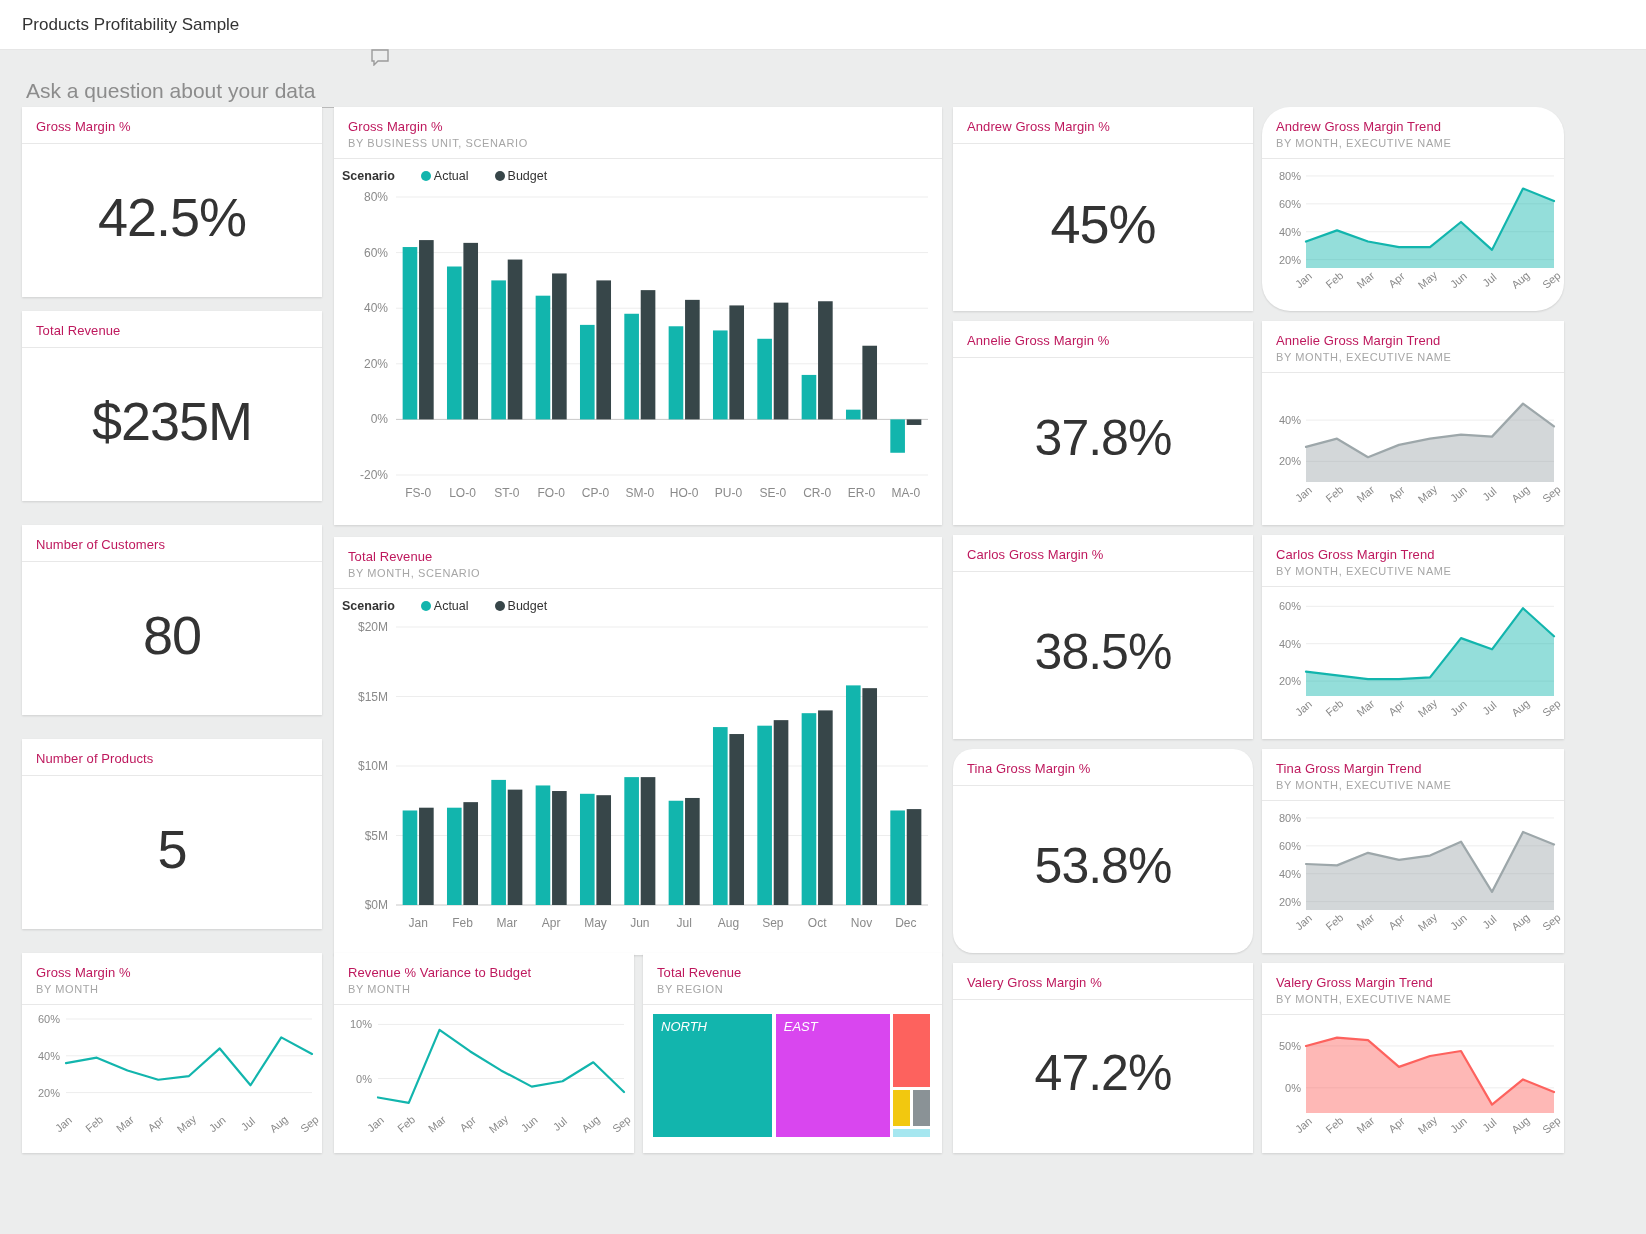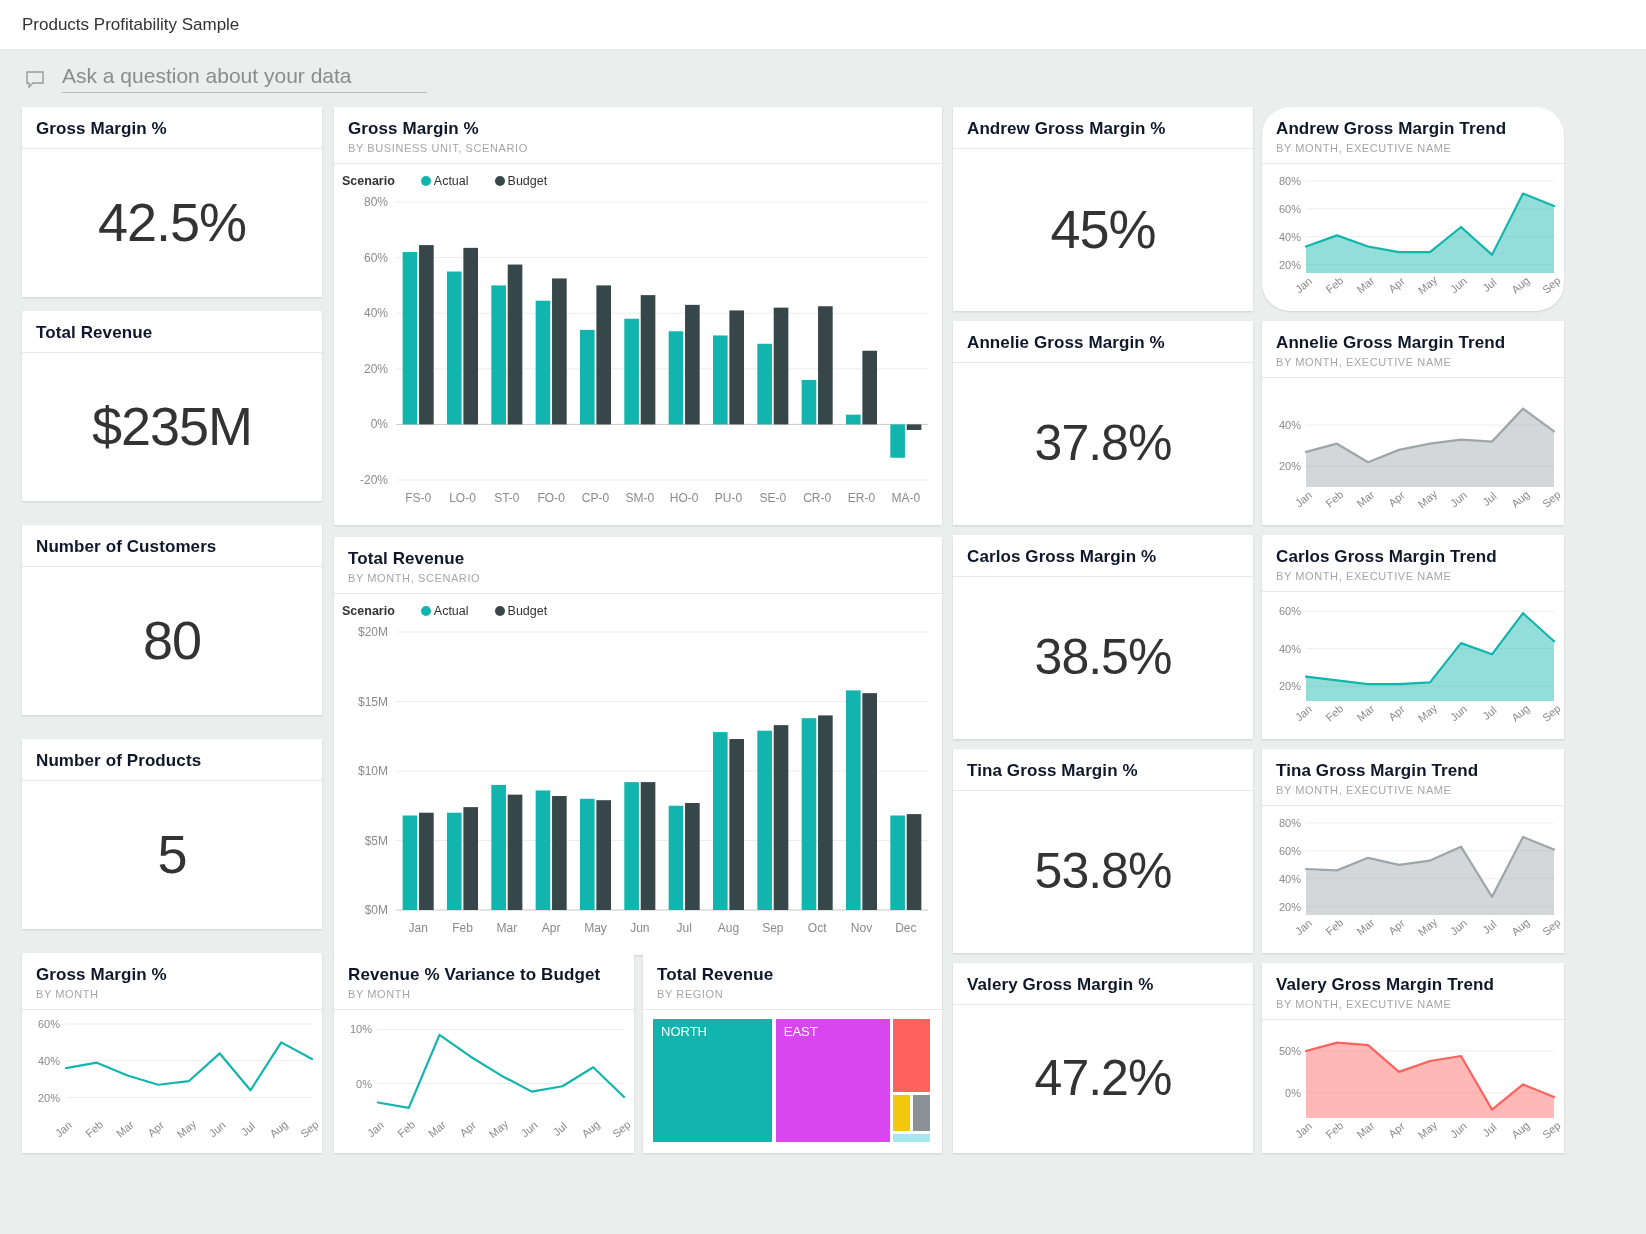--- a/index.html
+++ b/index.html
@@ -18,21 +18,21 @@
     padding-left: 22px;
     border-bottom: 1px solid #e6e6e6;
   }
   .titlebar .t { font-size: 17px; color: #333; font-weight: 400; }
 
   .qabar {
     height: 57px; background: #eceded;
     display: flex; align-items: center;
     padding-left: 26px;
   }
-  .qa-inner { display:flex; align-items:flex-end; gap:16px; }
+  .qa-inner { display:flex; align-items:flex-end; gap:8px;flex-direction:column; }
   .qa-icon { width: 20px; height: 16px; position: relative; margin-bottom:6px; }
   .qa-icon svg { display:block; }
   .qa-text {
     font-size: 21px; color: #8c8c8c; font-weight: 300;
     border-bottom: 1px solid #b9b9b9;
     width: 365px; padding-bottom: 4px; line-height: 1.1;
   }
 
   
   .grid {
@@ -42,21 +42,21 @@
   }
   .tile {
     position: absolute;
     background: #ffffff;
     box-shadow: 0 1px 2px rgba(0,0,0,0.12);
   }
   .tile-head {
     padding: 12px 14px 9px 14px;
     border-bottom: 1px solid #e8e8e8;
   }
-  .tile-title { font-size: 17px; color: #0f172a; font-weight: 700; letter-spacing:0.1px;}
+  .tile-title { font-size: 13px; color: #be185d; font-weight: 400; letter-spacing:0.1px;}
   .tile-sub { font-size: 11px; color: #a6a6a6; letter-spacing: 0.6px; margin-top: 3px; text-transform: uppercase;}
   .kpi-body {
     display:flex; align-items:center; justify-content:center;
     height: calc(100% - 44px);
   }
   .kpi-value { font-size: 54px; font-weight: 300; color: #333; letter-spacing:-1px;}
   .kpi-value.small { font-size: 50px; }
 
   .chart-body { position: relative; width:100%; height: calc(100% - 57px); }
 
@@ -321,21 +321,21 @@
             <text x="290" y="122" text-anchor="middle" class="axis-txt-sm" transform="rotate(-40 290 122)">Sep</text>
           </svg>
       </div>
     </div>
 
     <div class="tile" style="left:643px; top:846px; width:299px; height:200px;">
       <div class="tile-head">
         <div class="tile-title">Total Revenue</div>
         <div class="tile-sub">BY REGION</div>
       </div>
-      <div class="chart-body" style="padding:9px 10px 0 10px;">
+      <div class="chart-body" style="padding:9px 10px 0 10px;font-style:italic;">
         <div id="treemap" style="position:relative;width:100%;height:125px;">
             <div class="tm-cell" style="left: 0px; top: 0px; width: 119.365px; height: 123px; background: rgb(18, 181, 173);">
               <span class="tm-label">NORTH</span>
             </div>
             <div class="tm-cell" style="left: 122.76px; top: 0px; width: 113.785px; height: 123px; background: #d946ef;">
               <span class="tm-label">EAST</span>
             </div>
             <div class="tm-cell" style="left: 239.94px; top: 0px; width: 37.06px; height: 73px; background: rgb(253, 98, 94);"></div>
             <div class="tm-cell" style="left: 239.94px; top: 76.25px; width: 16.972px; height: 35.5px; background: rgb(242, 200, 15);"></div>
             <div class="tm-cell" style="left: 260.028px; top: 76.25px; width: 16.972px; height: 35.5px; background: rgb(138, 146, 150);"></div>
@@ -364,21 +364,21 @@
 
     <div class="tile" style="left:953px; top:428px; width:300px; height:204px;">
       <div class="tile-head">
         <div class="tile-title">Carlos Gross Margin %</div>
       </div>
       <div class="kpi-body">
         <span class="kpi-value small">38.5%</span>
       </div>
     </div>
 
-    <div class="tile" style="left:953px; top:642px; width:300px; height:204px;">
+    <div class="tile" style="left:953px; top:642px; width:300px; height:204px;border-radius:20px;">
       <div class="tile-head">
         <div class="tile-title">Tina Gross Margin %</div>
       </div>
       <div class="kpi-body">
         <span class="kpi-value small">53.8%</span>
       </div>
     </div>
 
     <div class="tile" style="left:953px; top:856px; width:300px; height:190px;">
       <div class="tile-head">

